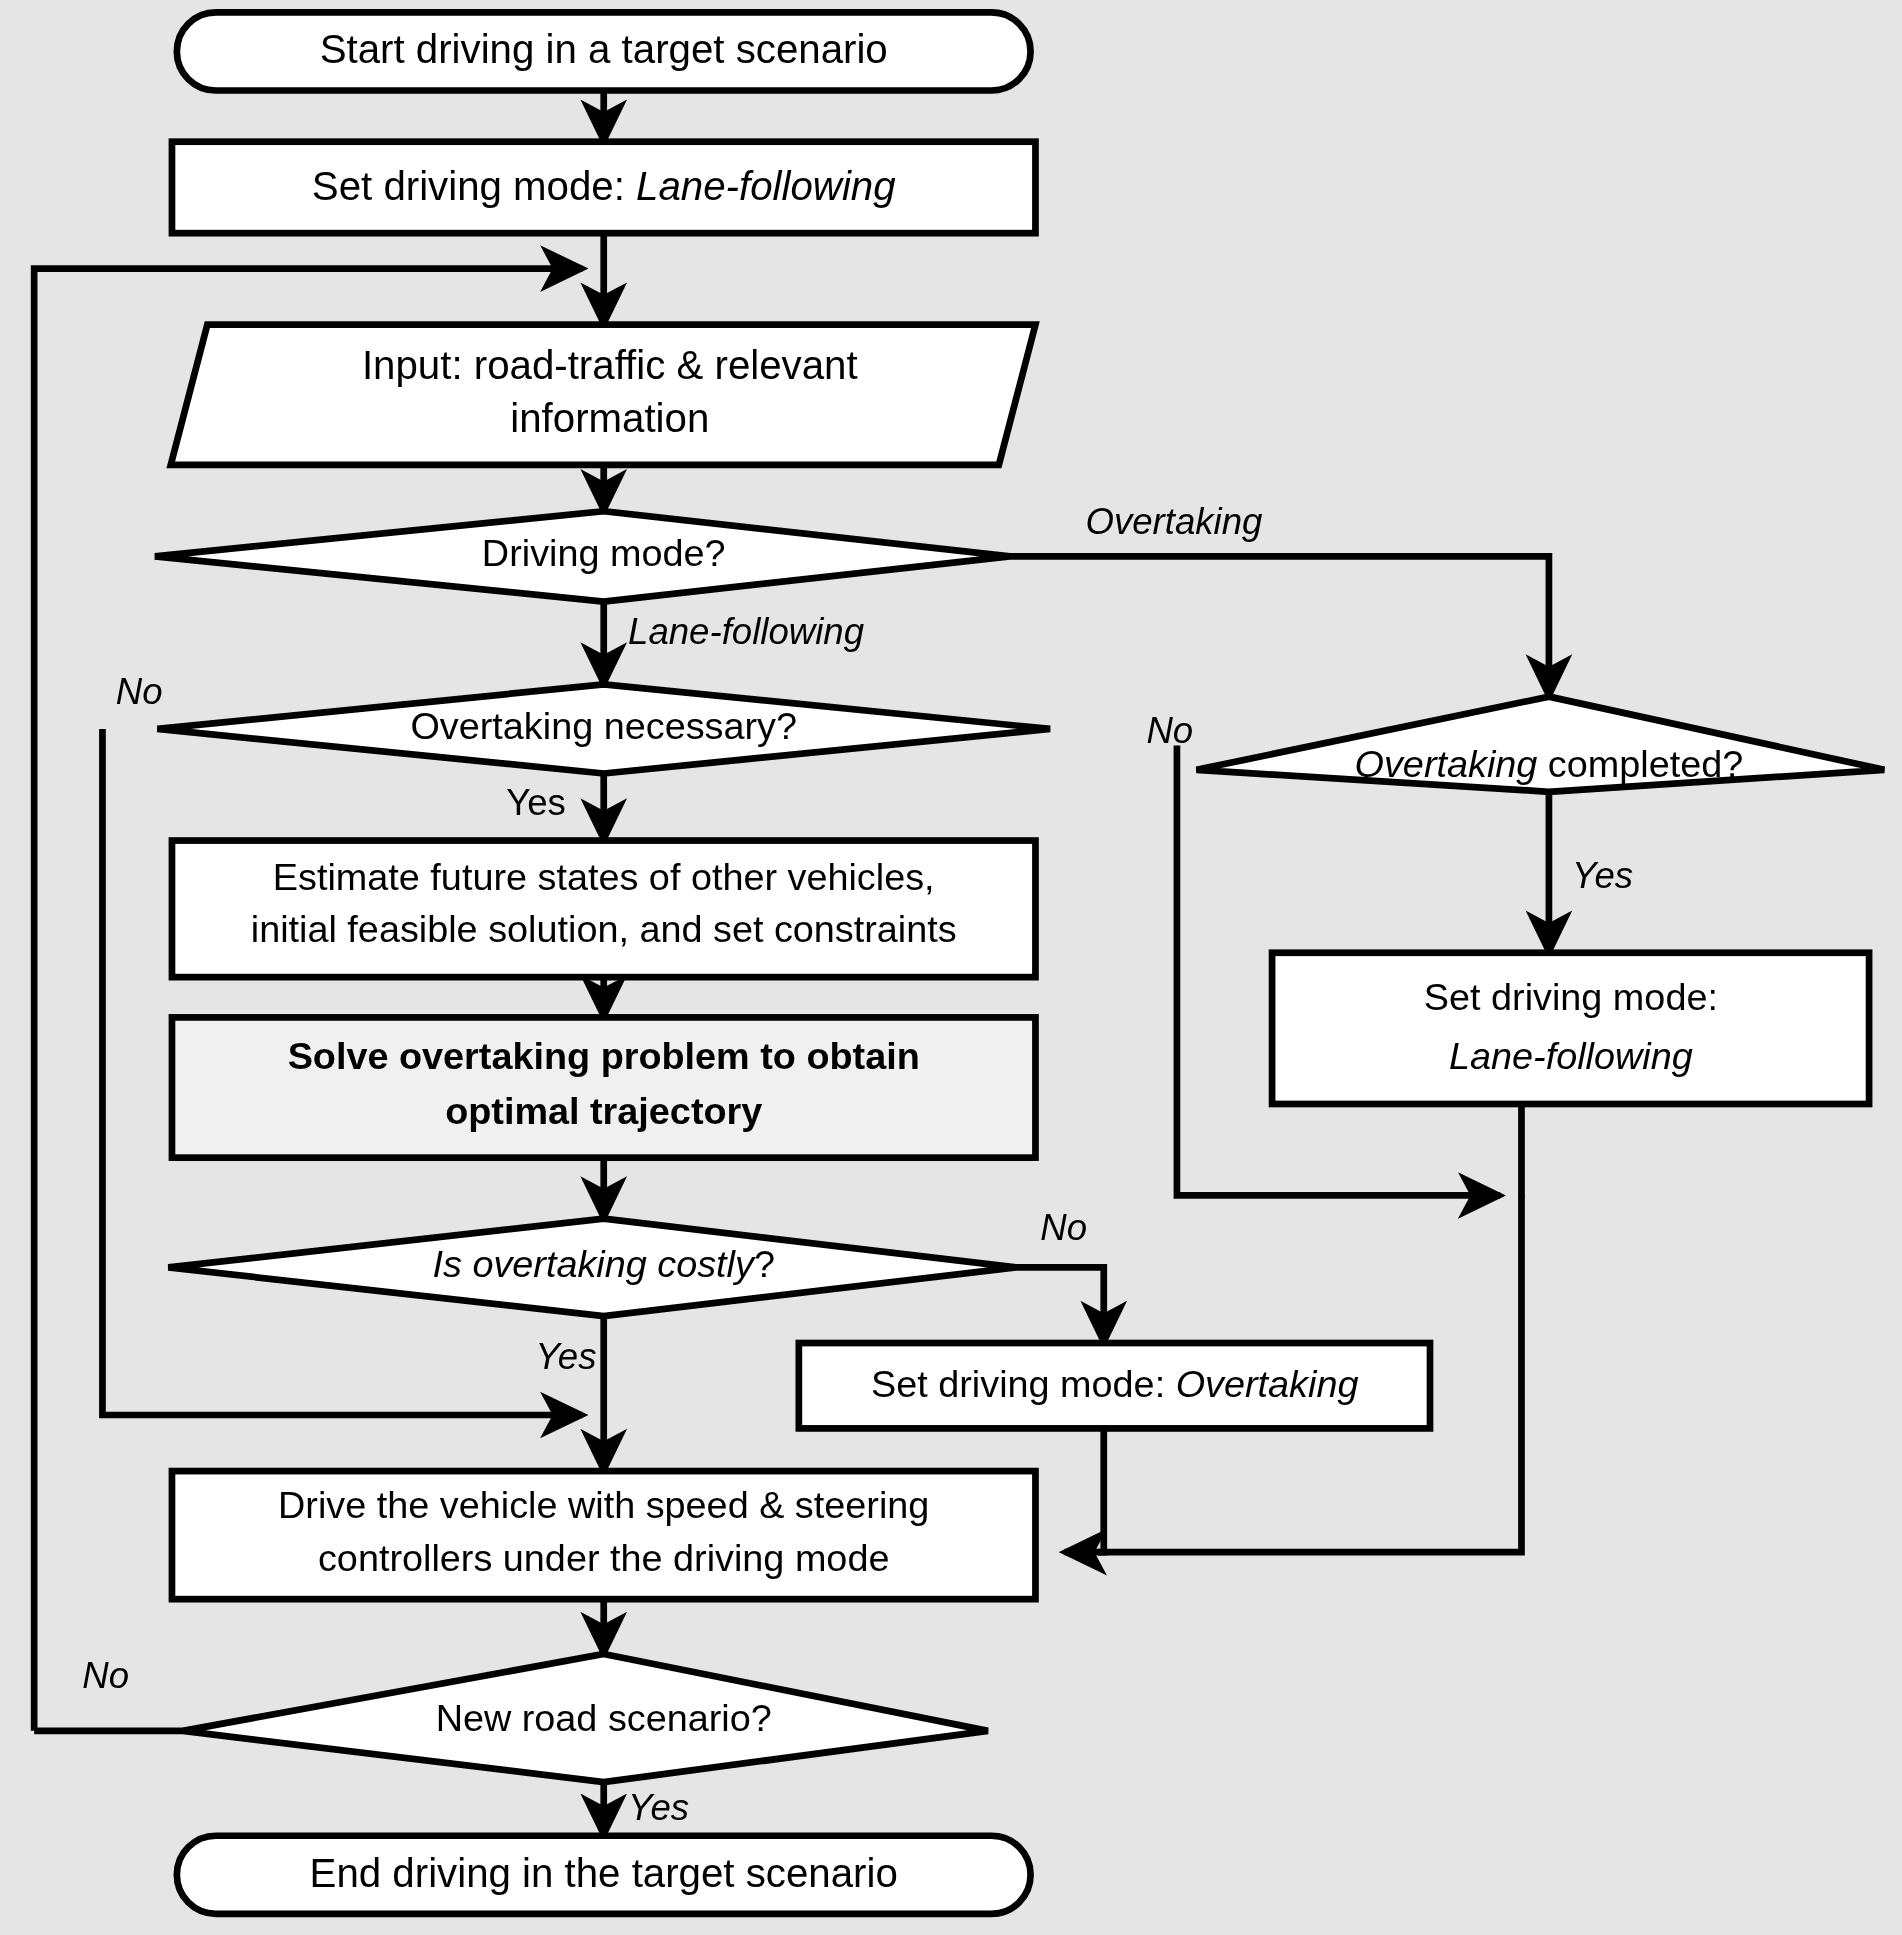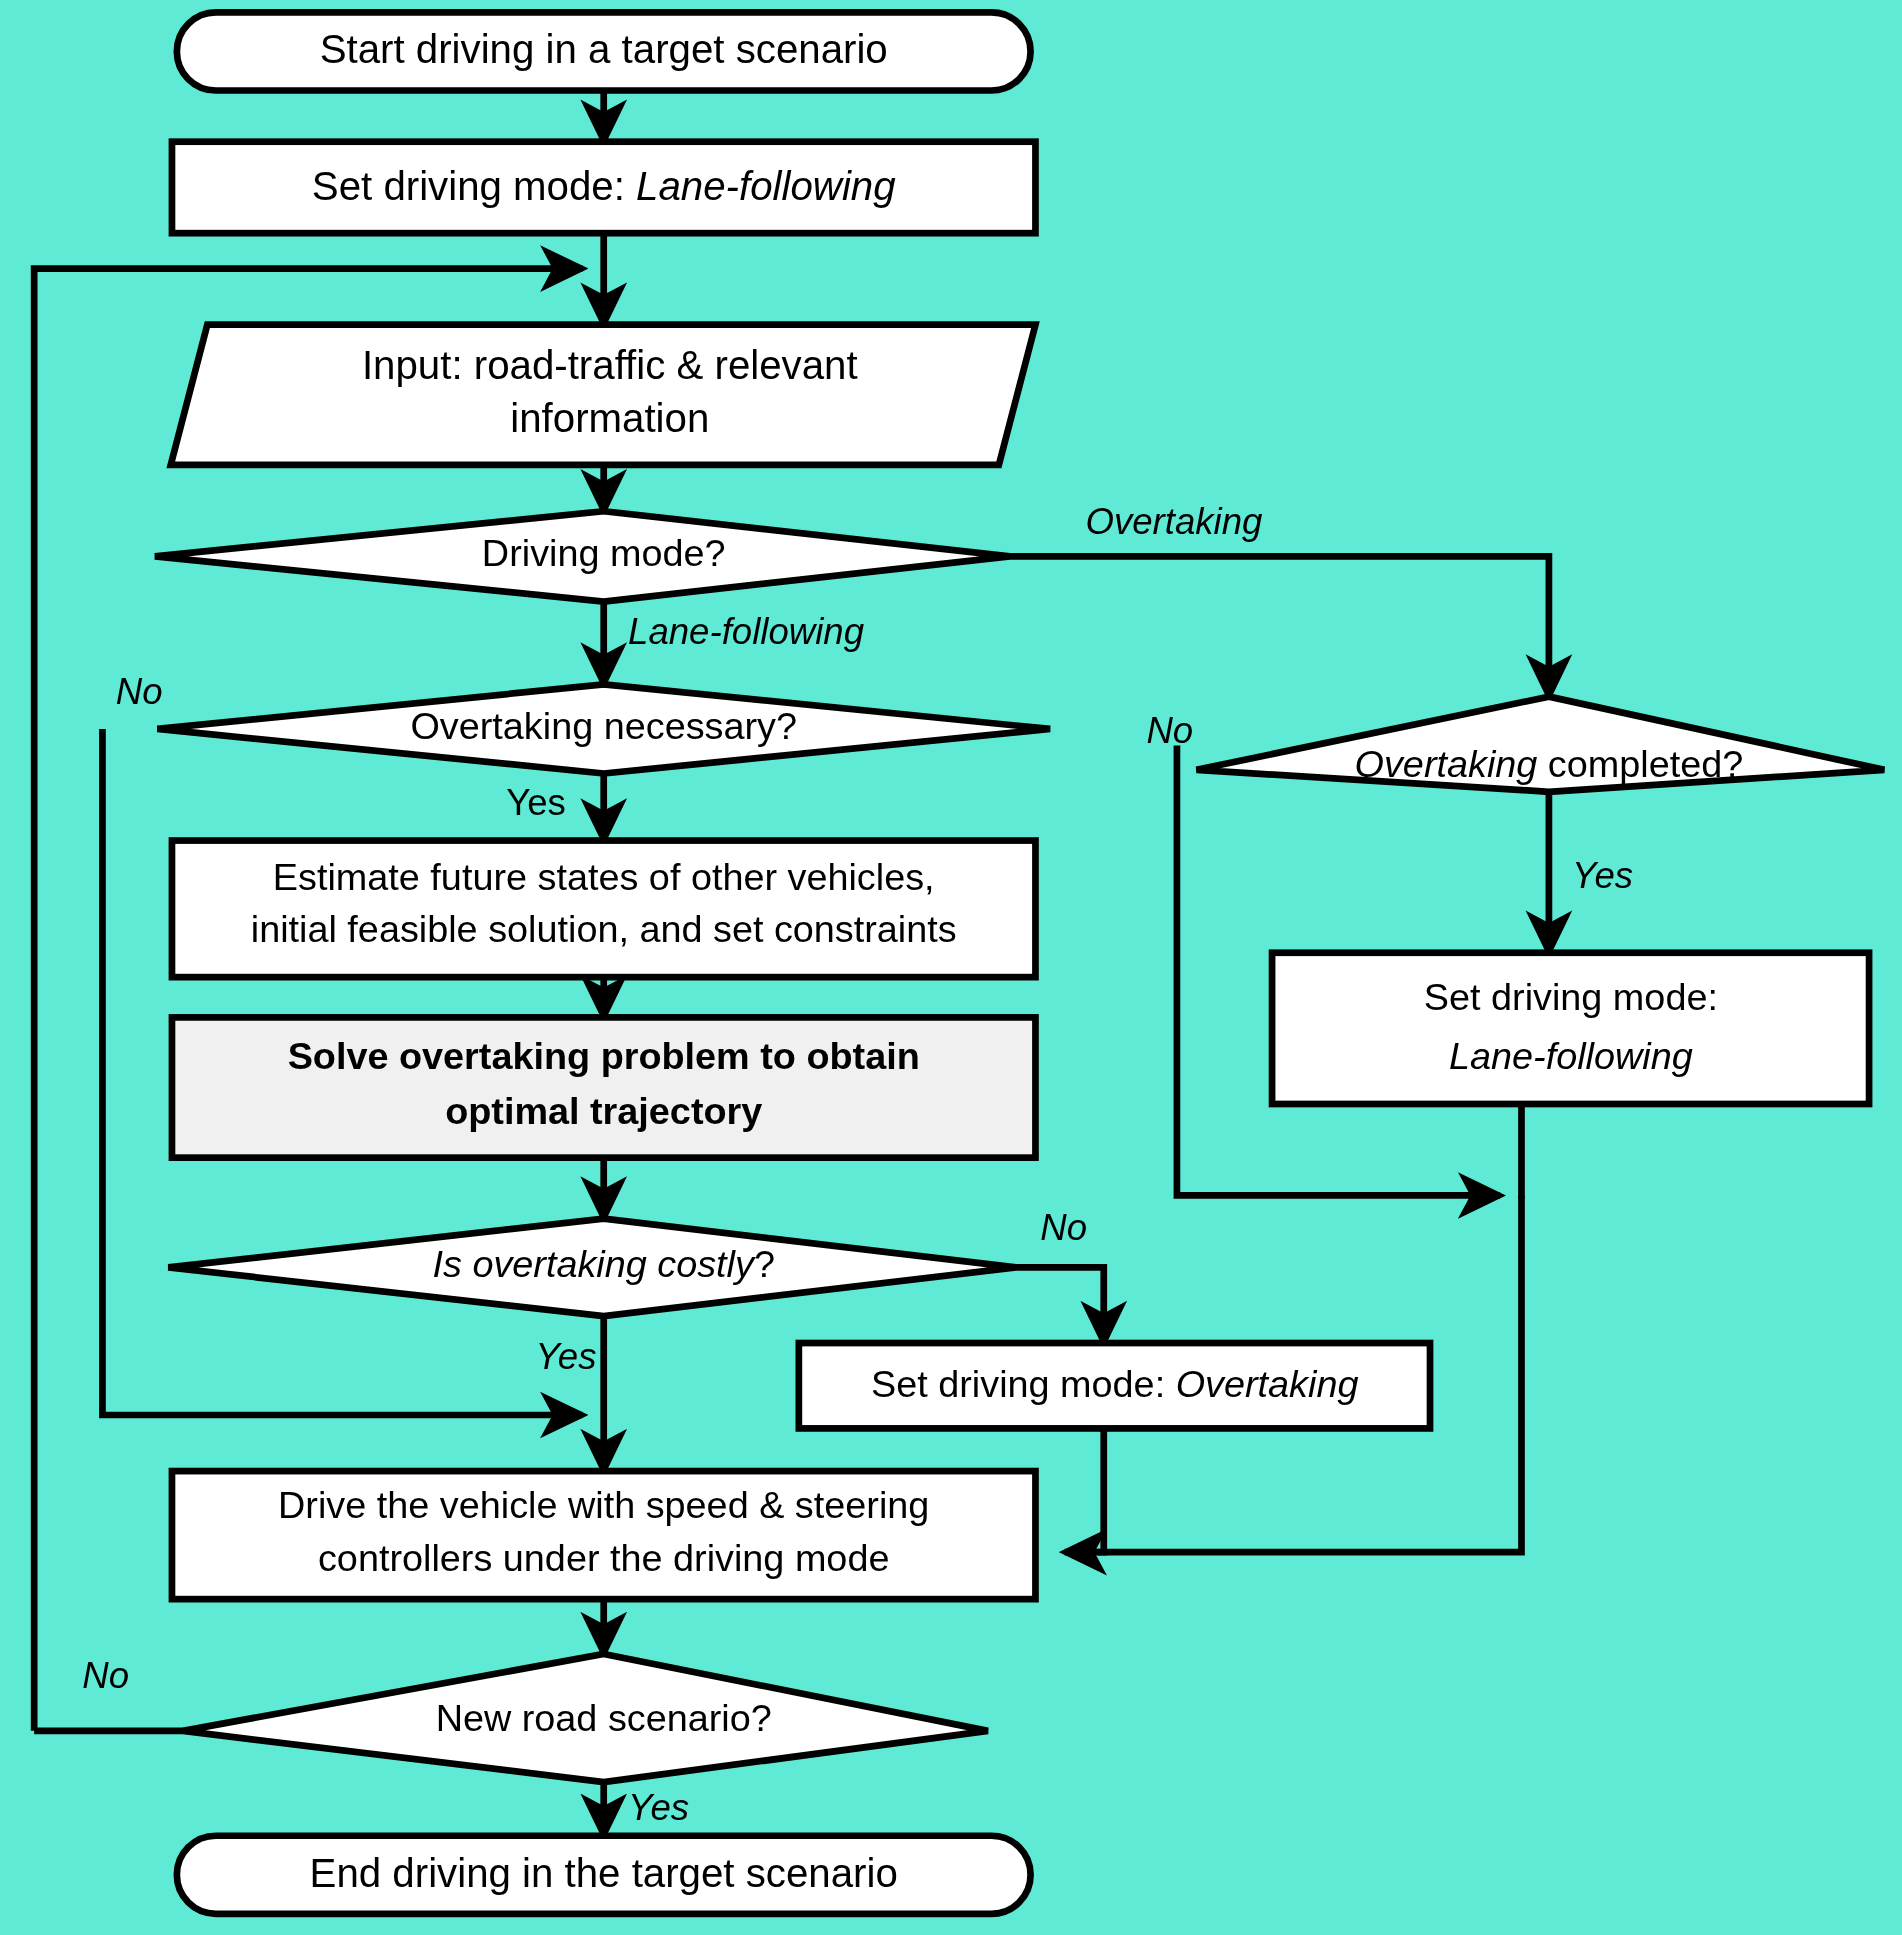--- a/index.html
+++ b/index.html
@@ -1,17 +1,17 @@
 <!DOCTYPE html>
 <html style="font-size:9.8px"><head>
 <meta charset="utf-8">
 <style>
   html,body{margin:0;padding:0;background:#ffffff;}
   body{font-family:"Liberation Sans", sans-serif;}
-  #stage{position:relative;width:1902px;height:1936px;background:#5eead4;overflow:hidden;}
+  #stage{position:relative;width:1902px;height:1936px;background:#e5e5e5;overflow:hidden;}
   svg#flow{position:absolute;left:0;top:0;width:1902px;height:1936px;}
   .shape{fill:#ffffff;stroke:#000000;stroke-width:11;}
   .shape-hl{fill:#f0f0f0;stroke:#000000;stroke-width:11;}
   .conn{fill:none;stroke:#000000;stroke-width:11;stroke-linecap:butt;stroke-linejoin:miter;}
   .nodetext{font-family:"Liberation Sans", sans-serif;font-size:62px;fill:#000000;text-anchor:middle;dominant-baseline:middle;}
   .nodetext.big{font-size:66px;}
   .it{font-style:italic;}
   .bd{font-weight:bold;}
   .edgelabel{font-family:"Liberation Sans", sans-serif;font-size:60px;fill:#000000;dominant-baseline:middle;}
   .edgelabel.it{font-style:italic;}

